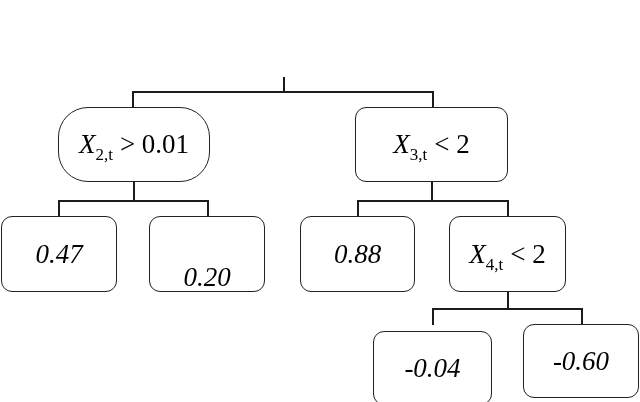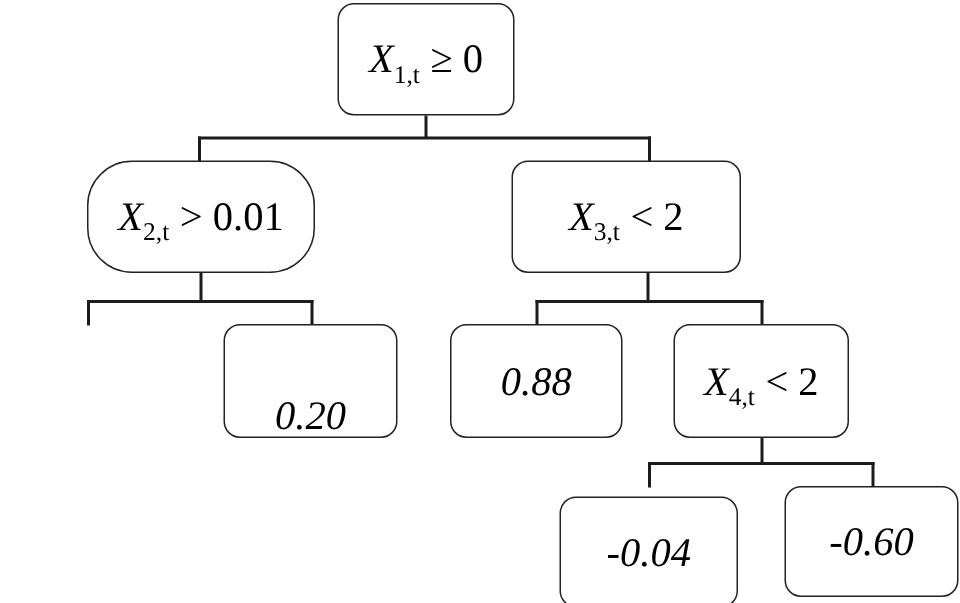--- a/index.html
+++ b/index.html
@@ -69,32 +69,32 @@
   <div class="vline" style="left:431px; top:181px; height:19px;"></div>
   <div class="hline" style="left:357px; top:200px; width:152px;"></div>
   <div class="vline" style="left:357px; top:200px; height:17px;"></div>
   <div class="vline" style="left:507px; top:200px; height:17px;"></div>
 
   <div class="vline" style="left:507px; top:291px; height:18px;"></div>
   <div class="hline" style="left:432px; top:308px; width:151px;"></div>
   <div class="vline" style="left:432px; top:308px; height:17px;"></div>
   <div class="vline" style="left:581px; top:308px; height:17px;"></div>
 
-  <div class="node" style="left:225px; top:2px; width:118px; height:75px;">
-    <span class="expr"><span class="var">X</span><sub class="vsub">1,t</sub><span class="cond">≥ 0</span></span>
-  </div>
 
   <div class="node" style="left:58px; top:107px; width:152px; height:75px;border-radius:30px;">
     <span class="expr"><span class="var">X</span><sub class="vsub">2,t</sub><span class="cond">&gt; 0.01</span></span>
   </div>
 
-  <div class="node" style="left:341px; top:107px; width:153px; height:75px;">
+  <div class="node" style="left:355px; top:107px; width:153px; height:75px;">
     <span class="expr"><span class="var">X</span><sub class="vsub">3,t</sub><span class="cond">&lt; 2</span></span>
   </div>
 
+  <div class="node" style="left:1px; top:216px; width:116px; height:76px;">
+    <span class="leaf-value">0.47</span>
+  </div>
 
   <div class="node" style="left:149px; top:216px; width:116px; height:76px;align-items:flex-end;">
     <span class="leaf-value">0.20</span>
   </div>
 
   <div class="node" style="left:300px; top:216px; width:115px; height:76px;text-align:right;">
     <span class="leaf-value">0.88</span>
   </div>
 
   <div class="node" style="left:449px; top:216px; width:117px; height:76px;align-items:center;">

